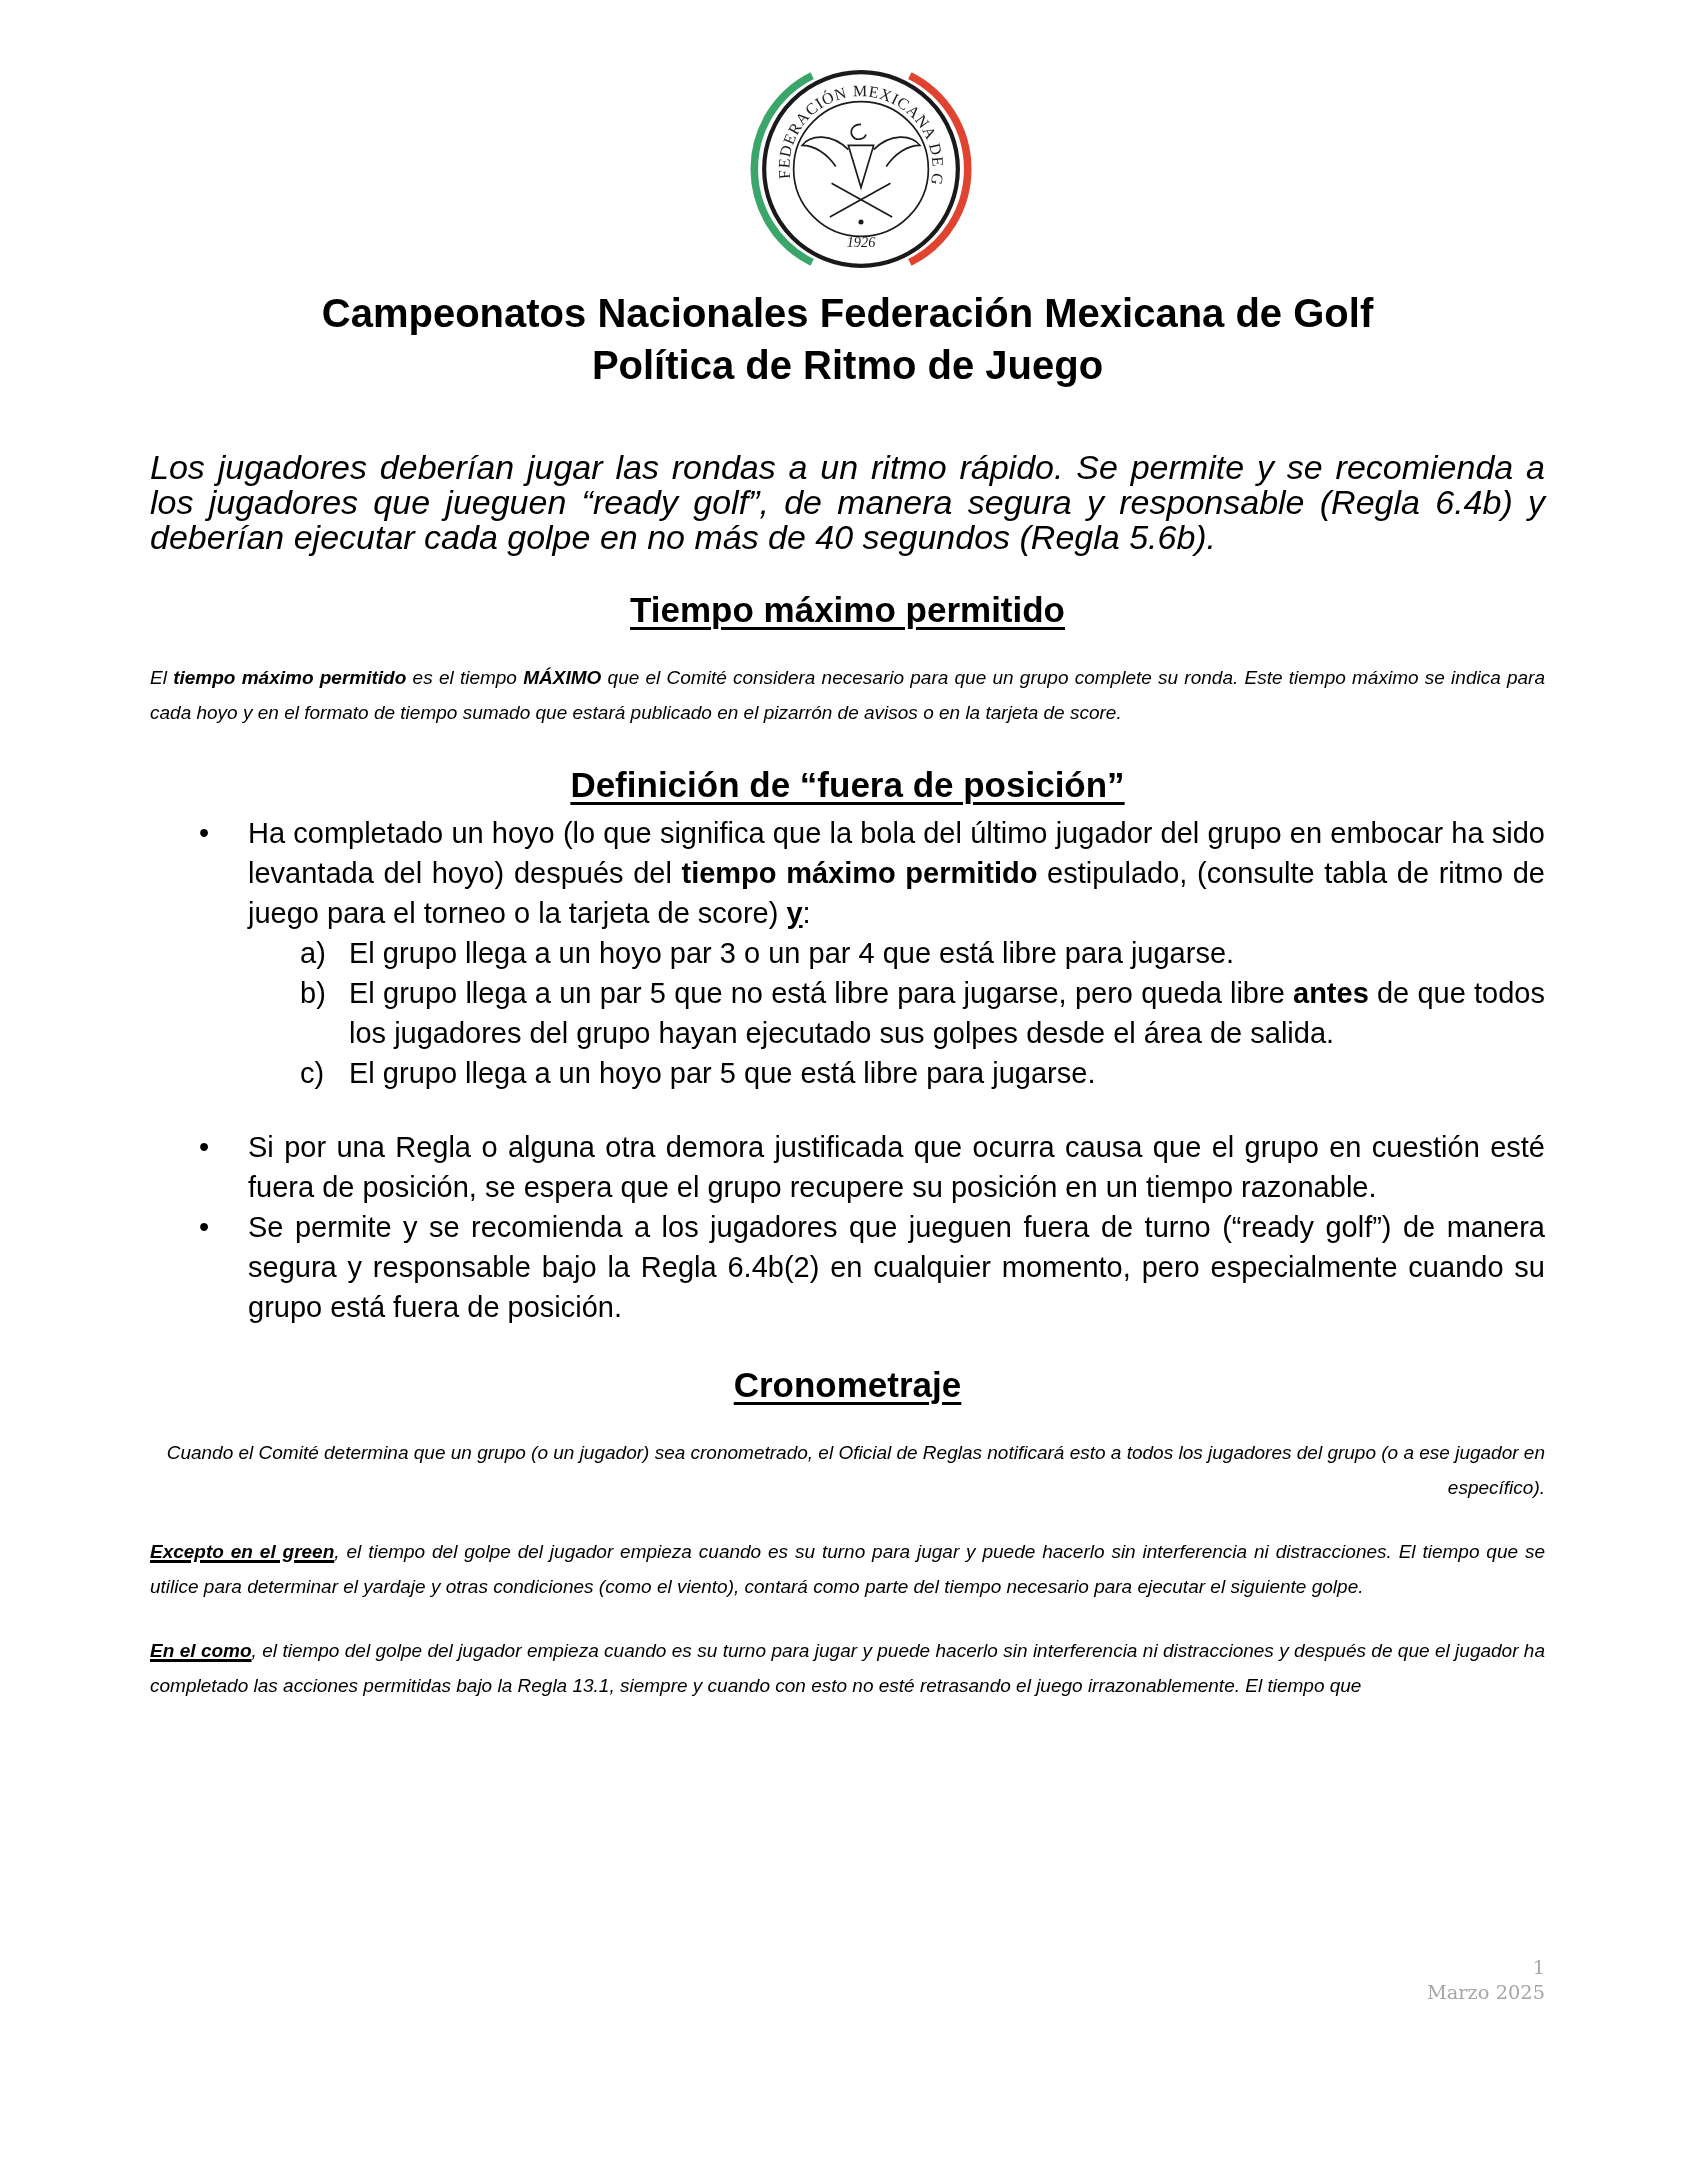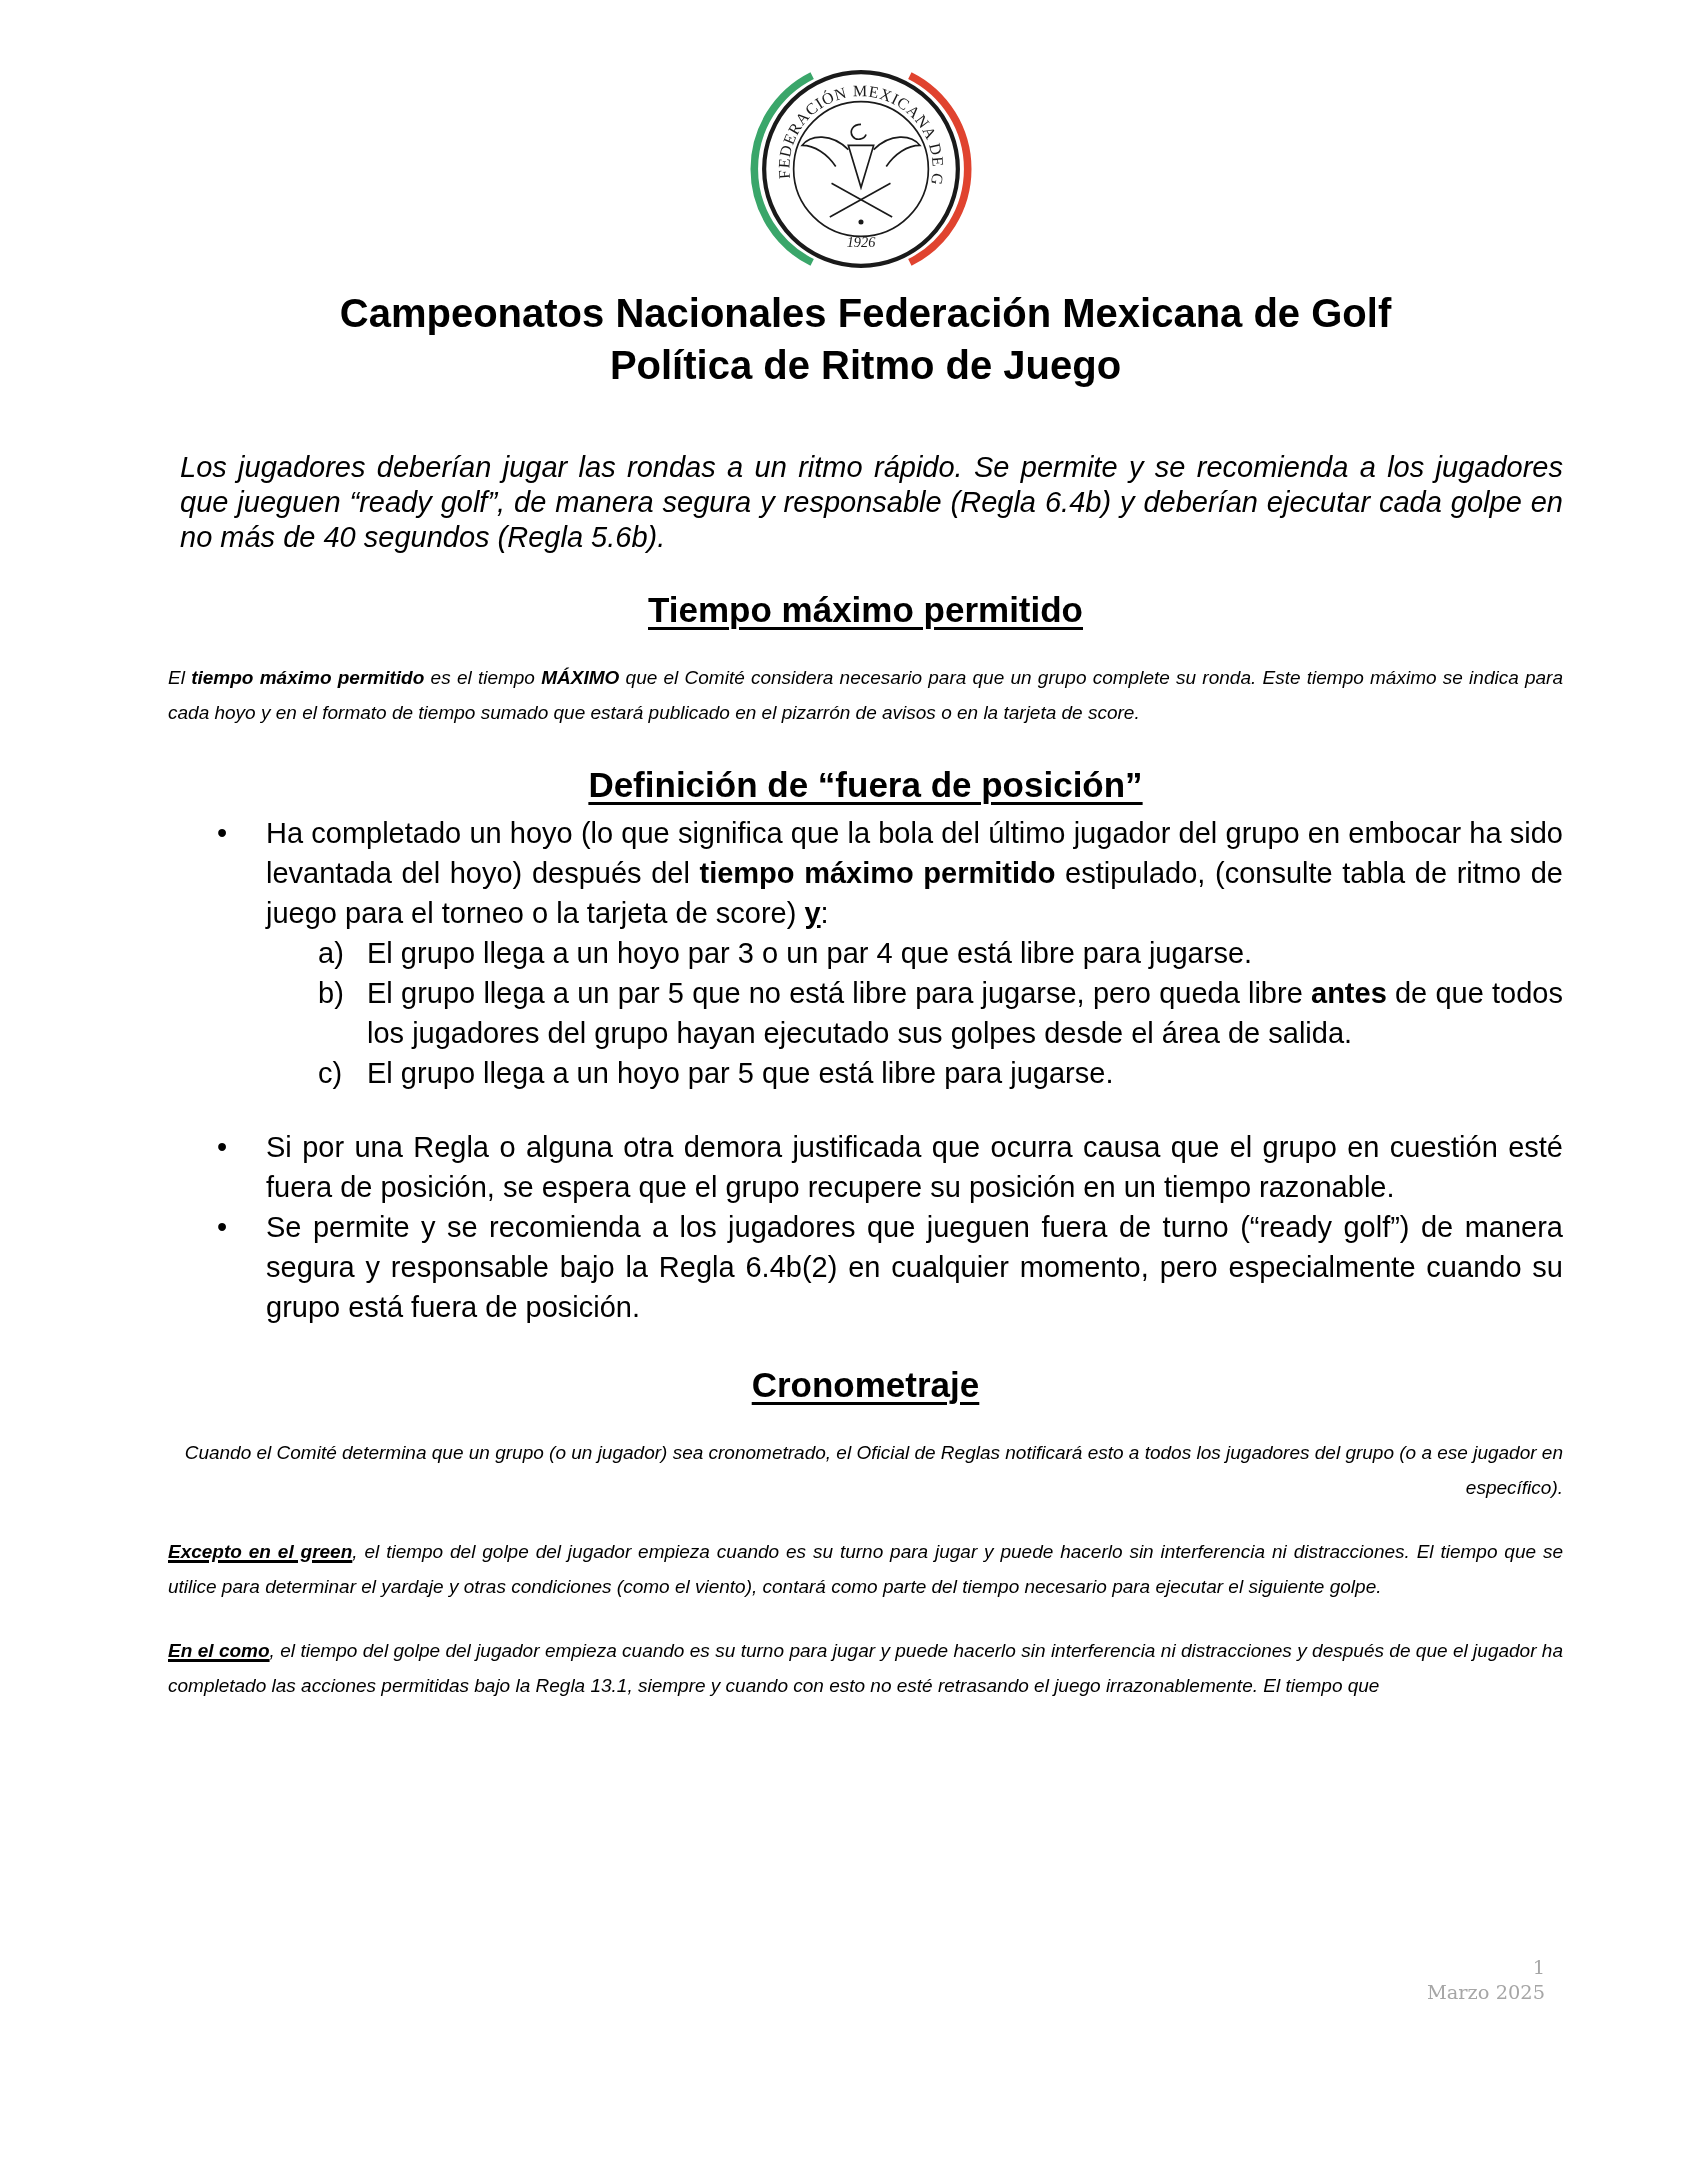--- a/index.html
+++ b/index.html
@@ -1,22 +1,22 @@
 <!DOCTYPE html>
 <html style="font-size:13.5px"><head>
 <meta charset="utf-8">
 <style>
   html, body { margin: 0; padding: 0; background: #ffffff; }
   body { width: 1687px; height: 2183px; position: relative; overflow: hidden;
          font-family: "Liberation Sans", sans-serif; color: #000; }
   .page { position: absolute; left: 0; top: 0; width: 1687px; height: 2183px; }
   .logo { position: absolute; left: 749px; top: 57px; width: 224px; height: 224px; }
-  .content { position: absolute; left: 168px; top: 287px; width: 1395px; }
+  .content { position: absolute; left: 150px; top: 287px; width: 1395px; }
   .title { text-align: center; font-weight: bold; font-size: 40px; line-height: 52px; margin: 0; }
-  .intro { font-style: italic; font-size: 29px; line-height: 35px; margin: 59px 0 0 12px; text-align: justify; }
+  .intro { font-style: italic; font-size: 34px; line-height: 35px; margin: 59px 0 0 0; text-align: justify; }
   .heading { text-align: center; font-weight: bold; font-size: 35px; line-height: 42px; margin: 34px 0 0 0; }
   .heading span { text-decoration: underline; text-decoration-thickness: 2.5px; text-underline-offset: 5px; }
   .p { font-size: 19px; line-height: 35px; margin: 29px 0 0 0; text-align: justify; font-style: italic; }
   .p b, .li b { font-weight: bold; }
   .u { text-decoration: underline; font-weight: bold; text-decoration-thickness: 2.5px; }
   ul.bullets { list-style: none; padding: 0; margin: 6.7px 0 0 0; }
   ul.bullets > li { position: relative; padding-left: 98px; font-size: 29px; line-height: 40px; text-align: justify; }
   ul.bullets > li .dot { position: absolute; left: 49px; top: 0; }
   ol.alpha { list-style: none; padding: 0; margin: 0; }
   ol.alpha li { position: relative; padding-left: 199px; margin-left: -98px; font-size: 29px; line-height: 40px; text-align: justify; }

